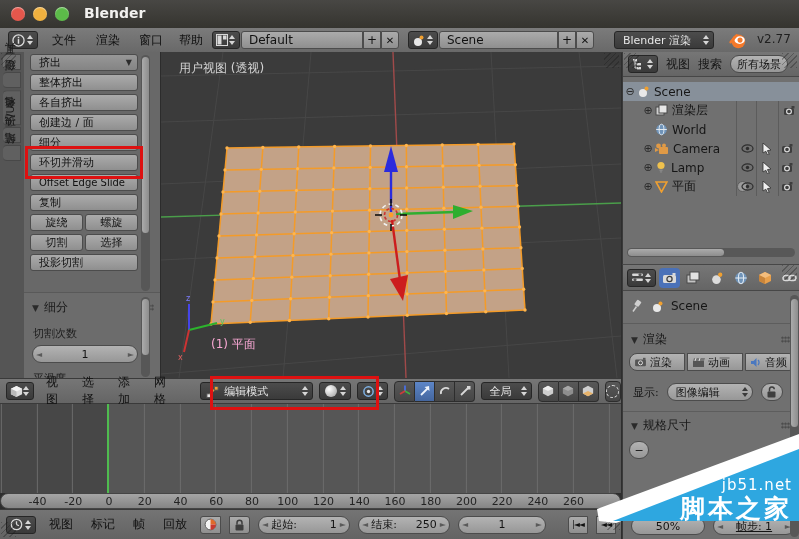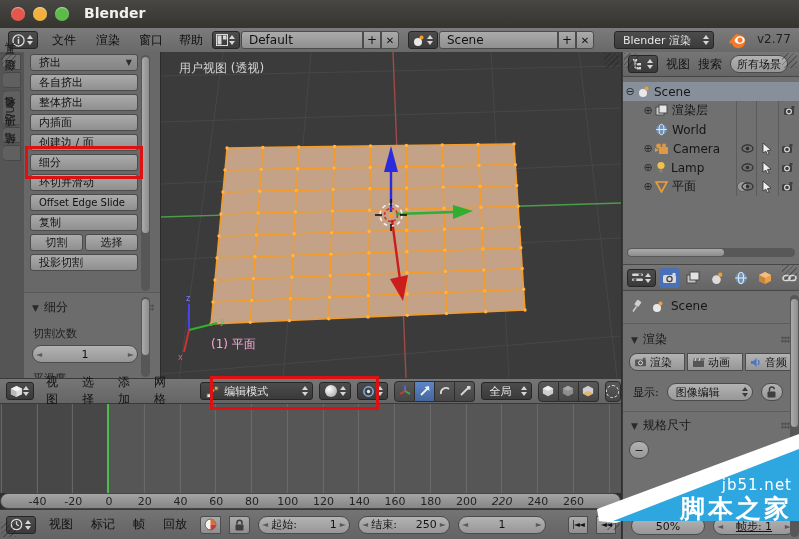--- a/index.html
+++ b/index.html
@@ -165,28 +165,31 @@
   <div class="vtab">选项</div>
   <div class="vtab">蜡笔</div>
 </div>
 
 <div id="toolshelf" class="abs">
   <div style="padding-top:2px;">
     <div class="lt tool-btn tool-menu-btn">
       <span>挤出</span>
       <span style="margin-left:auto;margin-right:5px;font-size:8px;color:#2c2c2c;">▼</span>
     </div>
+    <div class="lt tool-btn">整体挤出</div>
     <div class="lt tool-btn">各自挤出</div>
-    <div class="lt tool-btn">整体挤出</div>
-    <div class="lt tool-btn">内插面</div>
     <div class="lt tool-btn">创建边 / 面</div>
     <div class="lt tool-btn">细分</div>
     <div class="lt tool-btn">环切并滑动</div>
     <div class="lt tool-btn" style="font-size:10px;">Offset Edge Slide</div>
     <div class="lt tool-btn">复制</div>
+    <div class="pair">
+      <div class="lt">旋绕</div>
+      <div class="lt">螺旋</div>
+    </div>
     <div class="pair">
       <div class="lt">切割</div>
       <div class="lt">选择</div>
     </div>
     <div class="lt tool-btn">投影切割</div>
   </div>
 
   <div class="vscroll" style="left:117px;top:3px;height:236px;">
     <div class="vthumb" style="top:2px;height:176px;"></div>
   </div>
@@ -762,21 +765,21 @@
       <span class="tick" style="left: 143.74px;">20</span>
       <span class="tick" style="left: 179.48px;">40</span>
       <span class="tick" style="left: 215.22px;">60</span>
       <span class="tick" style="left: 250.96px;">80</span>
       <span class="tick" style="left: 286.7px;">100</span>
       <span class="tick" style="left: 322.44px;">120</span>
       <span class="tick" style="left: 358.18px;">140</span>
       <span class="tick" style="left: 393.92px;">160</span>
       <span class="tick" style="left: 429.66px;">180</span>
       <span class="tick" style="left: 465.4px;">200</span>
-      <span class="tick" style="left: 501.14px; font-style: italic;">220</span>
+      <span class="tick" style="left: 501.14px;">220</span>
       <span class="tick" style="left: 536.88px;">240</span>
       <span class="tick" style="left: 572.62px;">260</span>
     </div>
 </div>
 <div id="tl-footer" class="abs">
   <div class="dk" style="width:30px;">
     <svg class="icon-svg" width="13" height="13" viewBox="0 0 14 14" style="margin-left:3px">
       <circle cx="7" cy="7" r="5.6" fill="none" stroke="#d8d8d8" stroke-width="1.4"></circle>
         <path d="M7 7 L7 3.5 M7 7 L9.6 8.4" stroke="#d8d8d8" stroke-width="1.4"></path>
     </svg>

